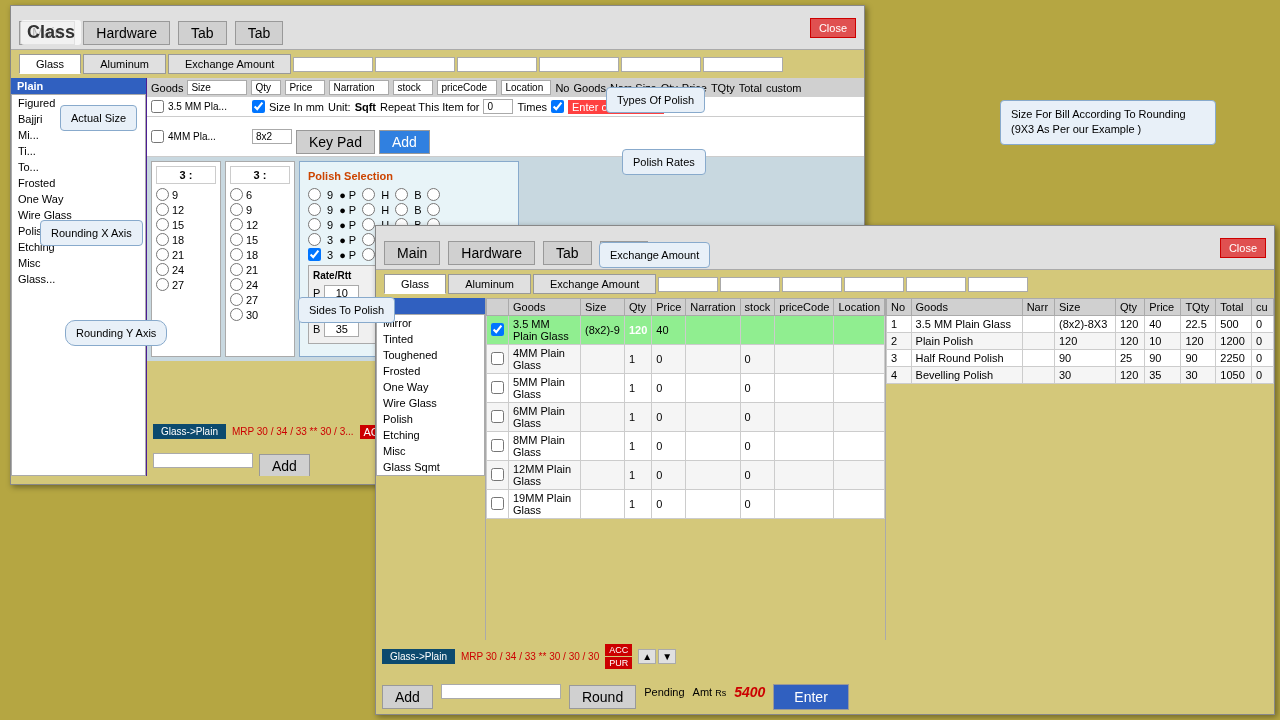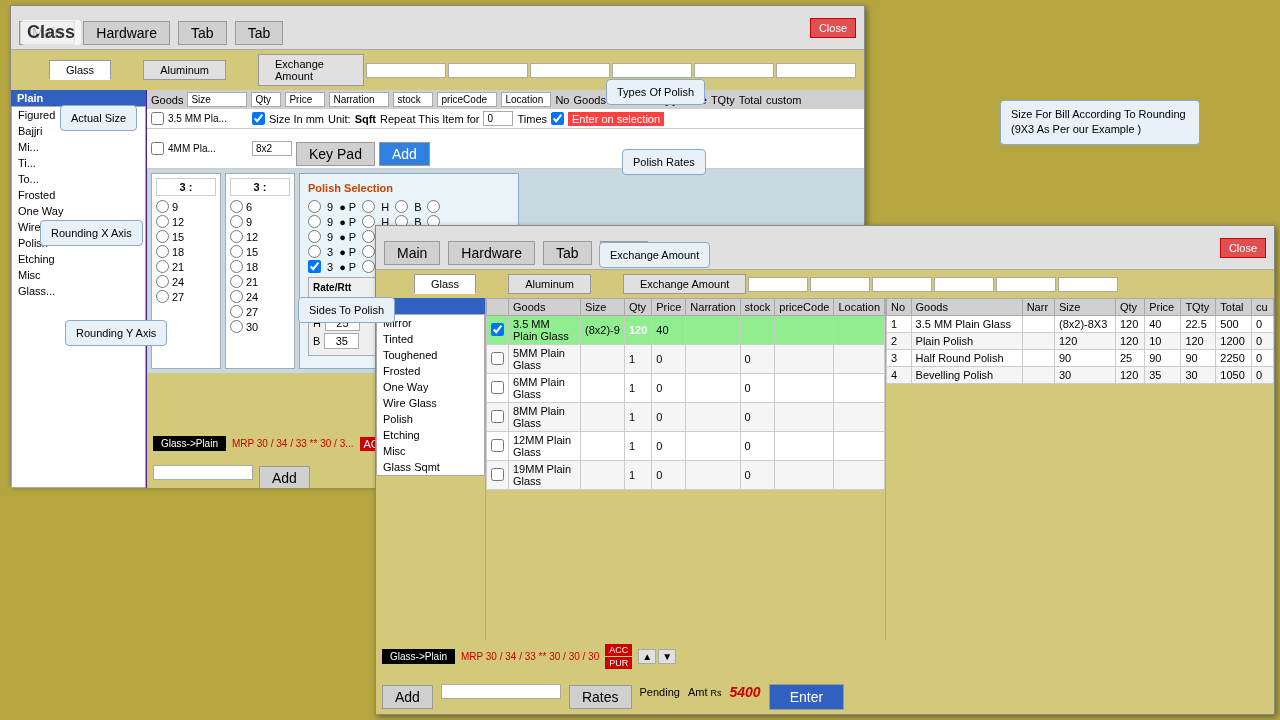--- a/index.html
+++ b/index.html
@@ -62,21 +62,20 @@
       gap: 2px;
       padding: 4px 8px;
       background: #d4c87a;
     }
 
     .nav-tab {
       background: #e0e0e0;
       border: 1px solid #999;
       padding: 3px 16px;
       cursor: pointer;
-      margin-left: 30px;
     }
     .nav-tab.active { background: #fff; border-bottom: 1px solid #fff; }
 
     
     .data-table {
       width: 100%;
       border-collapse: collapse;
       font-size: 10px;
     }
     .data-table th {
@@ -122,21 +121,21 @@
     
     input[type="text"], input[type="number"] {
       border: 1px solid #aaa;
       padding: 1px 3px;
       font-size: 10px;
     }
 
     .radio-option { display: flex; align-items: center; gap: 3px; margin: 2px 0; }
 
     .status-label {
-      background: #000000;
+      background: #0c4a6e;
       color: white;
       padding: 2px 8px;
       font-size: 10px;
     }
 
     .mrp-label {
       color: #cc0000;
       font-size: 10px;
     }
 
@@ -408,36 +407,36 @@
           <input type="text" style="width: 100px;">
           <button class="tab-btn">Add</button>
         </div>
       </div>
     </div>
   </div>
 </div>
 
 <div class="callout" style="top:105px; left:60px;">Actual Size</div>
 <div class="callout" style="top:220px; left:40px;">Rounding X Axis</div>
-<div class="callout" style="top:320px; left:65px;">Rounding Y Axis</div>
+<div class="callout" style="top:320px; left:65px;border-radius:10px;">Rounding Y Axis</div>
 <div class="callout" style="top:297px; left:298px;">Sides To Polish</div>
 
-<div class="callout" style="top:79px; left:606px;">
+<div class="callout" style="top:87px; left:606px;">
   <span>Types Of Polish</span>
 </div>
 
 <div class="callout" style="top:149px; left:622px;">
   <span>Polish Rates</span>
 </div>
 
 <div class="callout" style="top:242px; left:599px;">
   <span>Exchange Amount</span>
 </div>
 
-<div class="callout" style="top:100px; left:1000px; width:200px; white-space:normal; line-height:1.4;">
+<div class="callout" style="top:100px; left:1000px; width:216px; white-space:normal; line-height:1.4;">
   Size For Bill According To Rounding<br>(9X3 As Per our Example )
 </div>
 
 <div class="window" id="second-window">
 
   <div class="window-titlebar">
     <span class="tab-btn">Main</span>
     <span class="tab-btn">Hardware</span>
     <span class="tab-btn">Tab</span>
     <span class="tab-btn">Tab</span>
@@ -495,20 +494,31 @@
             </thead>
             <tbody>
               <tr class="selected">
                 <td><input type="checkbox" checked="" style=""></td>
                 <td>3.5 MM Plain Glass</td>
                 <td>(8x2)-9</td>
                 <td style="background:#40a040; color:white; font-weight:bold;">120</td>
                 <td>40</td>
                 <td></td>
                 <td></td>
+                <td></td>
+                <td></td>
+              </tr>
+              <tr>
+                <td><input type="checkbox" style=""></td>
+                <td>4MM Plain Glass</td>
+                <td></td>
+                <td>1</td>
+                <td>0</td>
+                <td></td>
+                <td>0</td>
                 <td></td>
                 <td></td>
               </tr>
               <tr>
                 <td><input type="checkbox" style=""></td>
                 <td>5MM Plain Glass</td>
                 <td></td>
                 <td>1</td>
                 <td>0</td>
                 <td></td>
@@ -640,21 +650,21 @@
         <span style="background:#cc0000; color:white; padding:1px 4px; font-size:9px;">PUR</span>
       </div>
       <div style="display:flex; align-items:center; gap:2px;">
         <button style="font-size:10px; padding:1px 3px; border:1px solid #aaa; background:#e0e0e0;">▲</button>
         <button style="font-size:10px; padding:1px 3px; border:1px solid #aaa; background:#e0e0e0;">▼</button>
       </div>
     </div>
     <div style="display:flex; align-items:center; gap:8px;">
       <button class="tab-btn">Add</button>
       <input type="text" style="width: 120px;">
-      <button class="tab-btn">Rates</button>
+      <button class="tab-btn">Round</button>
       <span>Pending</span>
       <span>
         <span>Amt</span>
         <span style="font-size:9px;">Rs</span>
       </span>
       <span style="font-size:14px; font-weight:bold; color:#cc0000;font-style:italic;">5400</span>
       <button class="tab-btn" style="background:#3060c0; color:white; padding:4px 20px;">Enter</button>
     </div>
   </div>
 </div>

